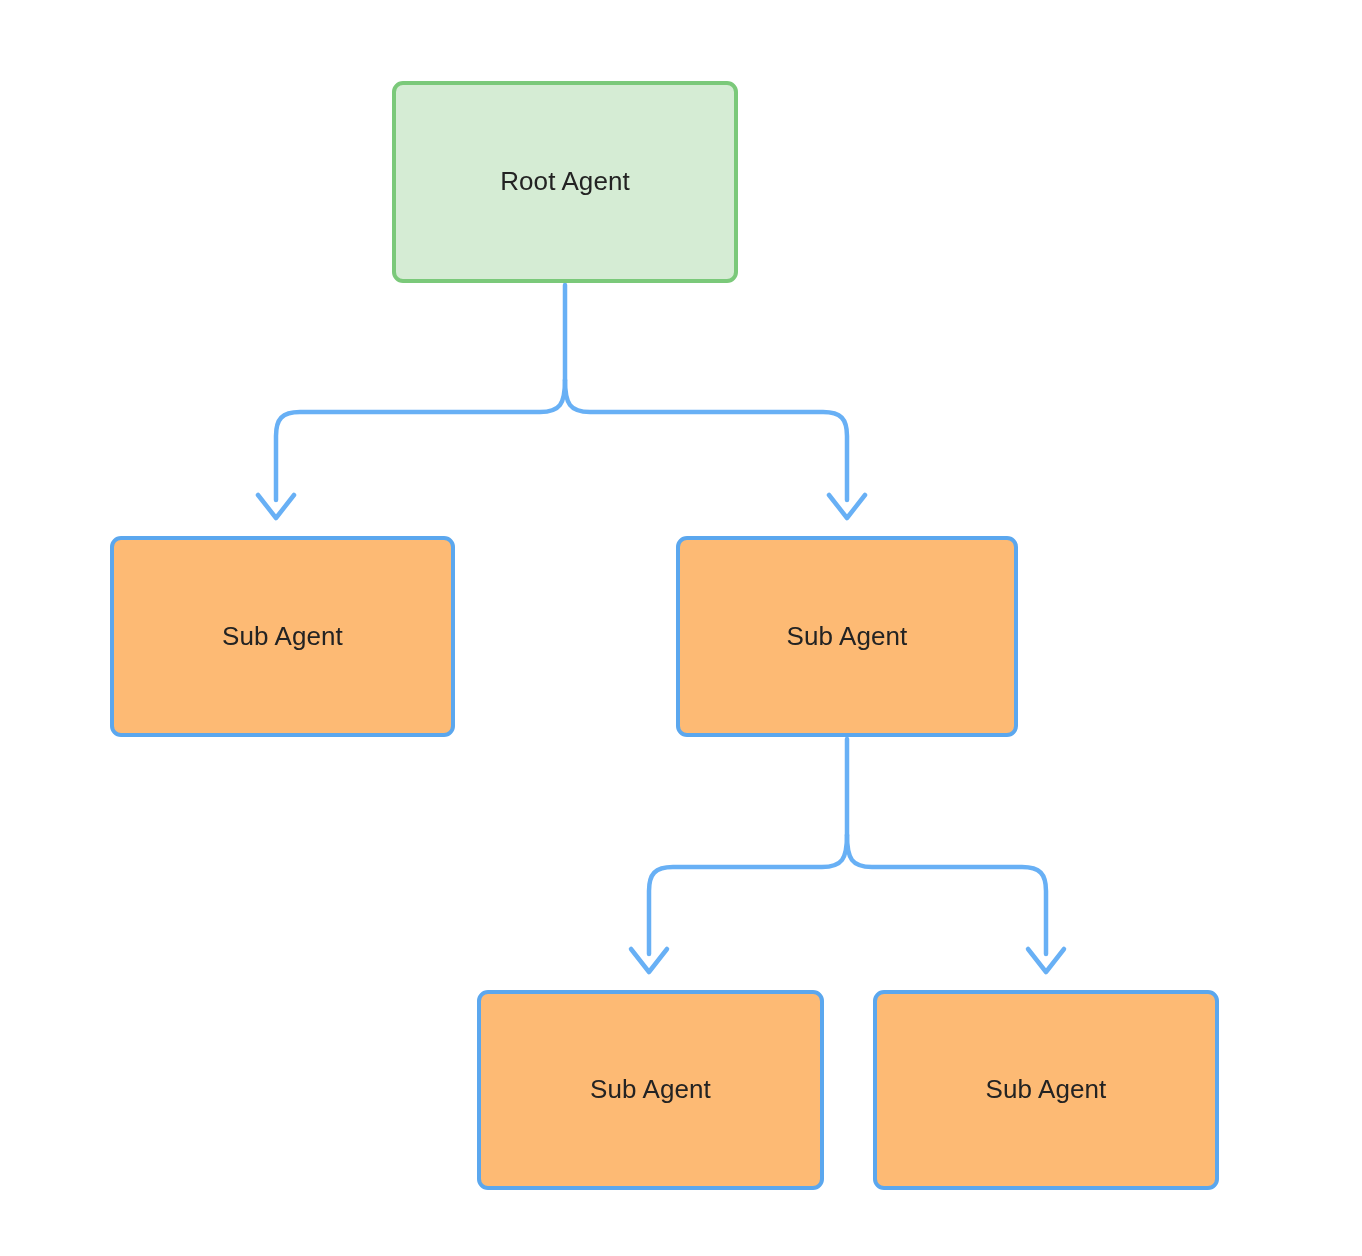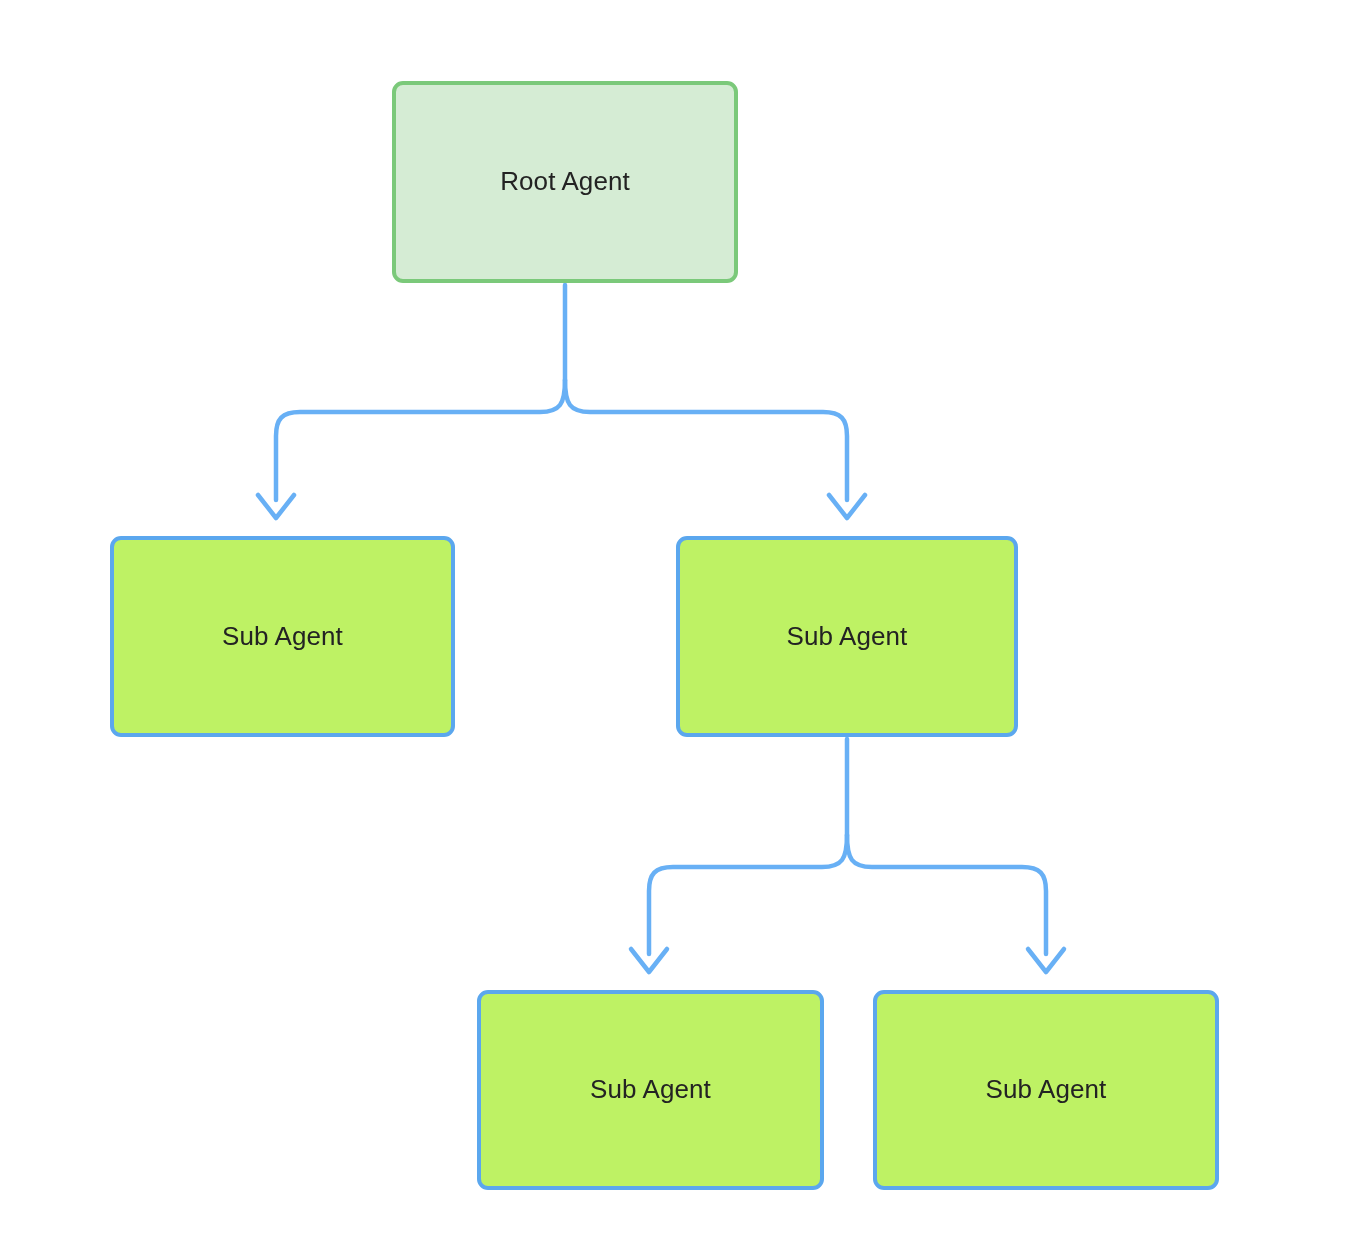--- a/index.html
+++ b/index.html
@@ -42,21 +42,21 @@
     line-height: 1.2;
     letter-spacing: 0.1px;
     color: #232323;
     white-space: nowrap;
   }
   .node-root {
     background: #d5ecd4;
     border-color: #7bc97a;
   }
   .node-sub {
-    background: #bef264;
+    background: #fdba74;
     border-color: #5ba7ee;
   }
 </style>
 </head>
 <body>
 
 <div id="canvas">
 
   <svg id="edges" viewBox="0 0 1362 1256" width="1362" height="1256" xmlns="http://www.w3.org/2000/svg">
 

